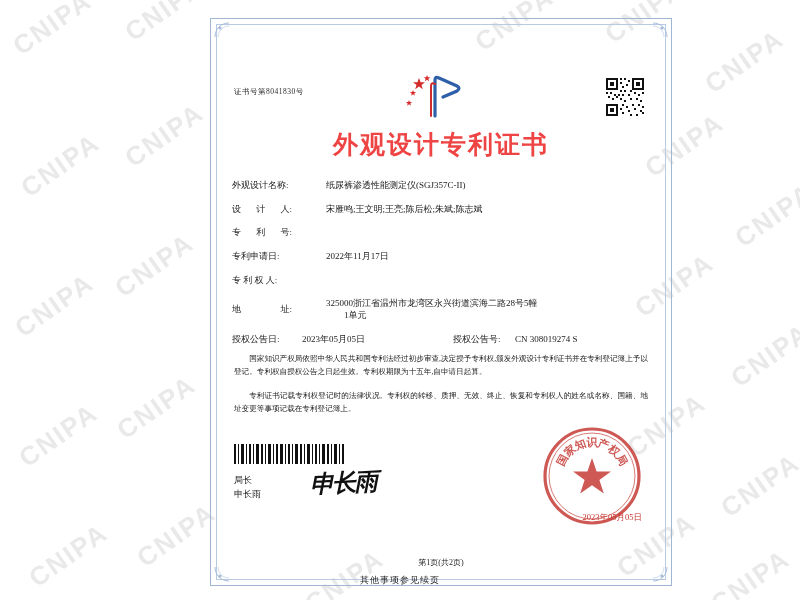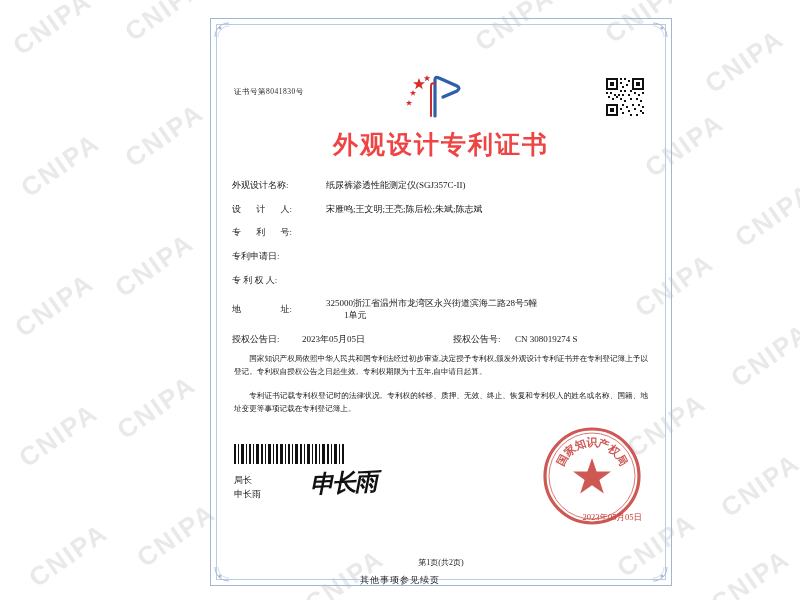--- a/index.html
+++ b/index.html
@@ -415,20 +415,21 @@
         <div class="row">
           <div class="lbl spread">
             <span>专</span>
             <span>利</span>
             <span>号:</span>
           </div>
         </div>
 
         <div class="row">
           <div class="lbl">专利申请日:</div>
+          <div class="val">2022年11月17日</div>
         </div>
 
         <div class="row">
           <div class="lbl">专 利 权 人:</div>
         </div>
 
         <div class="row">
           <div class="lbl spread">
             <span>地</span>
             <span>址:</span>

